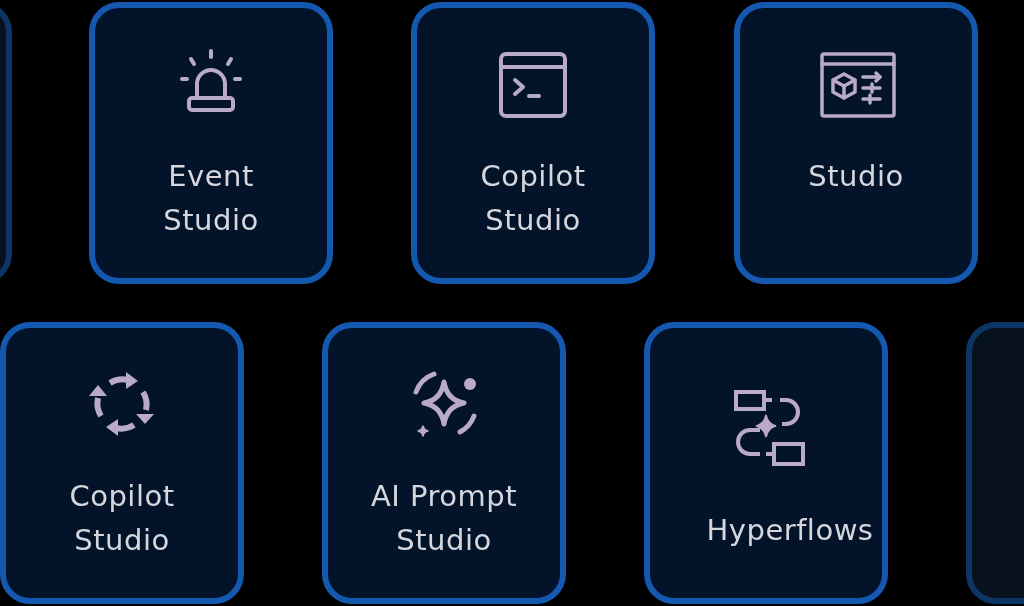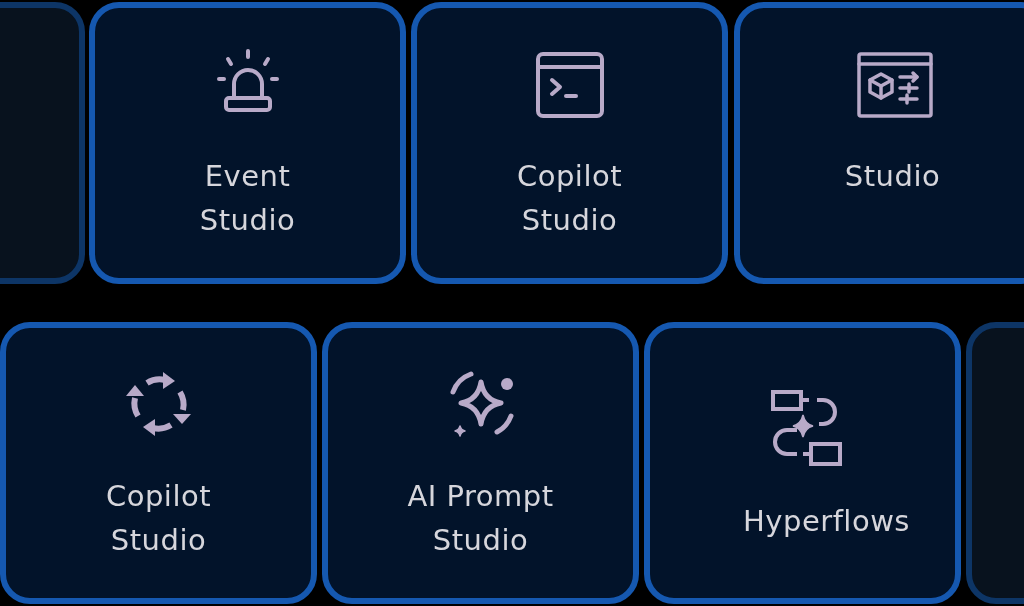--- a/index.html
+++ b/index.html
@@ -3,21 +3,21 @@
 <meta charset="utf-8">
 <style>
   html, body { margin:0; padding:0; }
   body {
     width:1024px; height:606px; overflow:hidden; position:relative;
     background:#000000;
     font-family:"DejaVu Sans","Liberation Sans",sans-serif;
   }
   .card {
     position:absolute; box-sizing:border-box;
-    width:317px; height:282px;
+    width:244px; height:282px;
     border:6px solid #1558b0; border-radius:30px;
     background:#02132a;
     display:flex; flex-direction:column; align-items:center;
     cursor:pointer;
   }
   .card.faded { border-color:#0d3566; background:#08121e; }
   .icon { position:absolute; left:50%; transform:translateX(-50%); width:84px; height:84px; }
   .icon svg { width:84px; height:84px; display:block; }
   .label {
     position:absolute; left:0; right:0; text-align:center;
@@ -126,18 +126,18 @@
     <svg viewBox="0 0 84 84" fill="none" stroke="#b8aac8" stroke-width="4" stroke-linecap="butt">
       <rect x="12" y="10" width="28" height="17"></rect>
       <line x1="40" y1="18" x2="48" y2="18"></line>
       <path d="M56 18 H62 A12 12 0 0 1 62 42 H58"></path>
       <path d="M36 48 H26 A12 12 0 0 0 26 72 H36"></path>
       <line x1="42" y1="72" x2="50" y2="72"></line>
       <rect x="50" y="62" width="29" height="20"></rect>
       <path d="M42 33 Q44 42 52 44 Q44 46 42 55 Q40 46 32 44 Q40 42 42 33 Z" fill="#b8aac8" stroke-width="1.5"></path>
     </svg>
   </div>
-  <div class="label" style="top:171px;margin-left:48px;">
+  <div class="label" style="top:180px;margin-left:48px;">
     <span>Hyperflows</span>
   </div>
 </div>
 
 <div class="card faded" style="left:966px; top:322px;"></div>
 
 </body></html>

